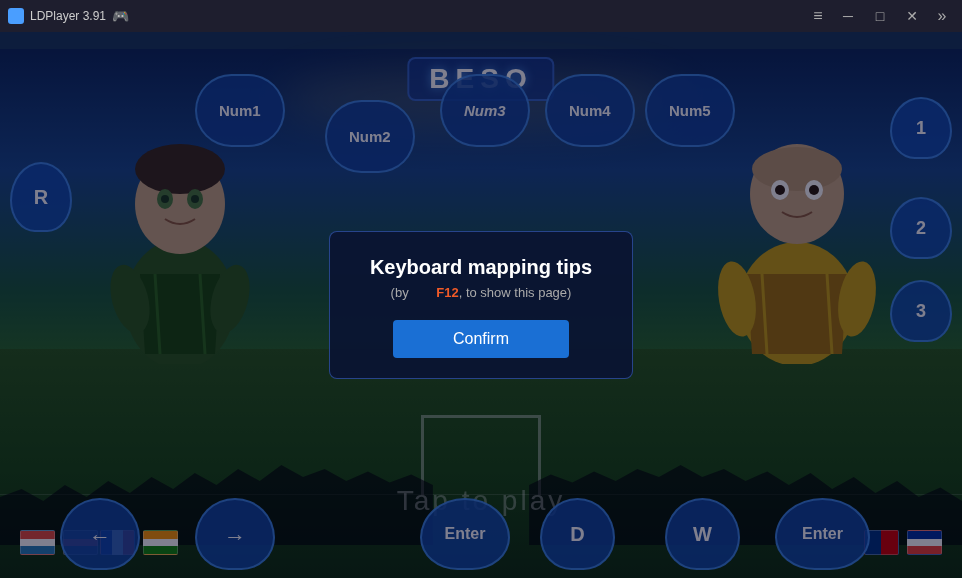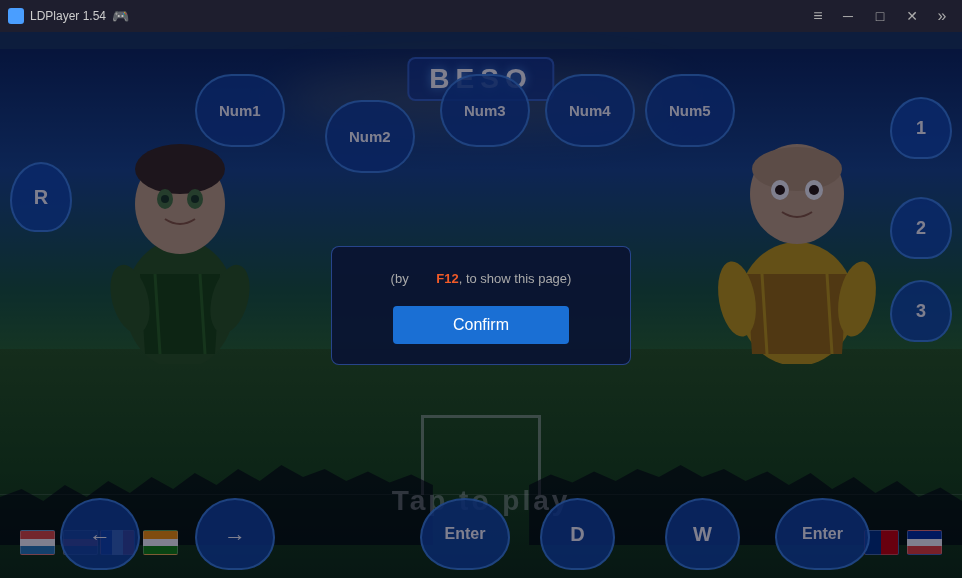--- a/index.html
+++ b/index.html
@@ -216,21 +216,21 @@
       cursor: pointer;
       font-weight: 500;
     }
   </style>
 </head>
 <body>
 
 <div id="titlebar">
   <div id="titlebar-left">
     <div id="titlebar-logo"></div>
-    <span id="titlebar-title-text">LDPlayer 1.54</span>
+    <span id="titlebar-title-text">LDPlayer 3.91</span>
     <span style="font-size:14px; color:#aaa;">🎮</span>
   </div>
   <div id="titlebar-controls">
     <div class="tb-menu">≡</div>
     <div class="tb-btn">─</div>
     <div class="tb-btn">□</div>
     <div class="tb-btn close">✕</div>
     <div class="tb-menu">»</div>
   </div>
 </div>
@@ -309,32 +309,32 @@
         <path d="M70 180 L75 260" stroke="#c8a010" stroke-width="3"></path>
         <path d="M135 180 L140 260" stroke="#c8a010" stroke-width="3"></path>
 
         <ellipse cx="45" cy="205" rx="18" ry="38" fill="#c8a010" transform="rotate(-10, 45, 205)"></ellipse>
         <ellipse cx="165" cy="205" rx="18" ry="38" fill="#c8a010" transform="rotate(10, 165, 205)"></ellipse>
       </svg>
     </div>
 
     <div style="position:absolute;top:8px;left:50%;transform:translateX(-50%);background:rgba(20,60,150,0.7);border:2px solid rgba(80,140,255,0.5);border-radius:8px;padding:4px 20px;font-size:28px;font-weight:900;color:#fff;letter-spacing:6px;text-shadow:0 0 10px rgba(100,180,255,0.8);">BESO</div>
 
-    <div id="tap-to-play" style="position:absolute;bottom:78px;left:50%;transform:translateX(-50%);color:rgba(255,255,255,0.35);font-size:28px;font-weight:bold;letter-spacing:3px;white-space:nowrap;">Tap to play</div>
+    <div id="tap-to-play" style="position:absolute;bottom:78px;left:50%;transform:translateX(-50%);color:rgba(255,255,255,0.35);font-size:28px;font-weight:normal;letter-spacing:3px;white-space:nowrap;">Tap to play</div>
   </div>
 
   <div class="num-key" style="left:195px;top:42px;">
     <span>Num1</span>
   </div>
 
   <div class="num-key" style="left:325px;top:42px;margin-top:26px;">
     <span>Num2</span>
   </div>
 
-  <div class="num-key" style="left:440px;top:42px;">
+  <div class="num-key" style="left:440px;top:42px;font-style:italic;">
     <span>Num3</span>
   </div>
 
   <div class="num-key" style="left:545px;top:42px;justify-content:flex-end;">
     <span>Num4</span>
   </div>
 
   <div class="num-key" style="left:645px;top:42px;">
     <span>Num5</span>
   </div>
@@ -372,20 +372,21 @@
   <div class="bottom-key" style="left:665px;width:75px;height:72px;font-size:20px;">
     <span>W</span>
   </div>
 
   <div class="bottom-key" style="left:775px;width:95px;height:72px;font-size:16px;">
     <span>Enter</span>
   </div>
 
   <div id="modal-overlay">
     <div id="modal">
+      <div id="modal-title">Keyboard mapping tips</div>
       <div id="modal-subtitle">
         <span>(by </span><span class="f12" style="color: rgb(240, 90, 40); font-weight: bold; margin-left: 24px;">F12</span><span>,  to show this page)</span>
       </div>
       <button id="confirm-btn">Confirm</button>
     </div>
   </div>
 
 </div>
 
 </body></html>

